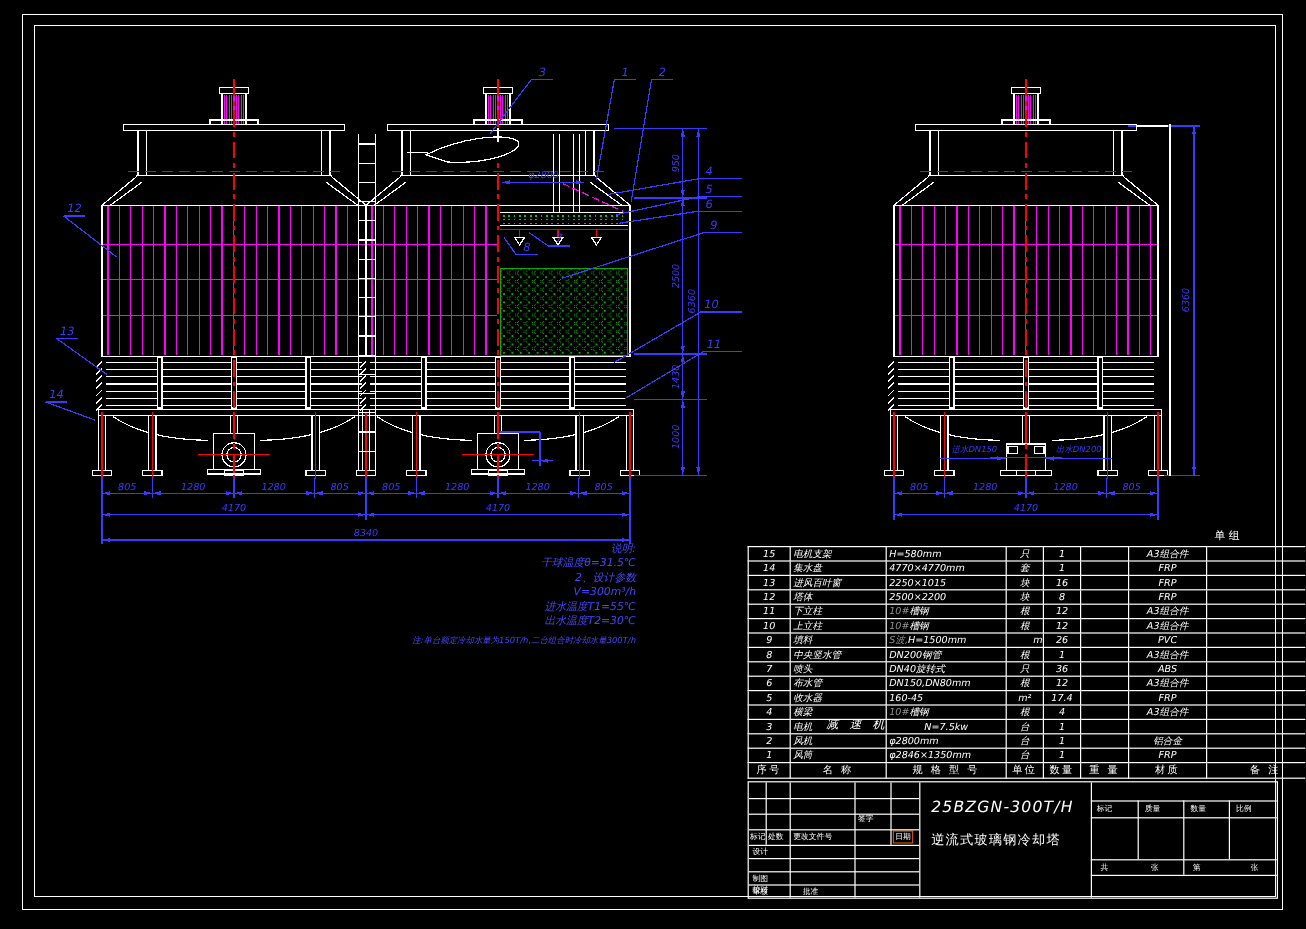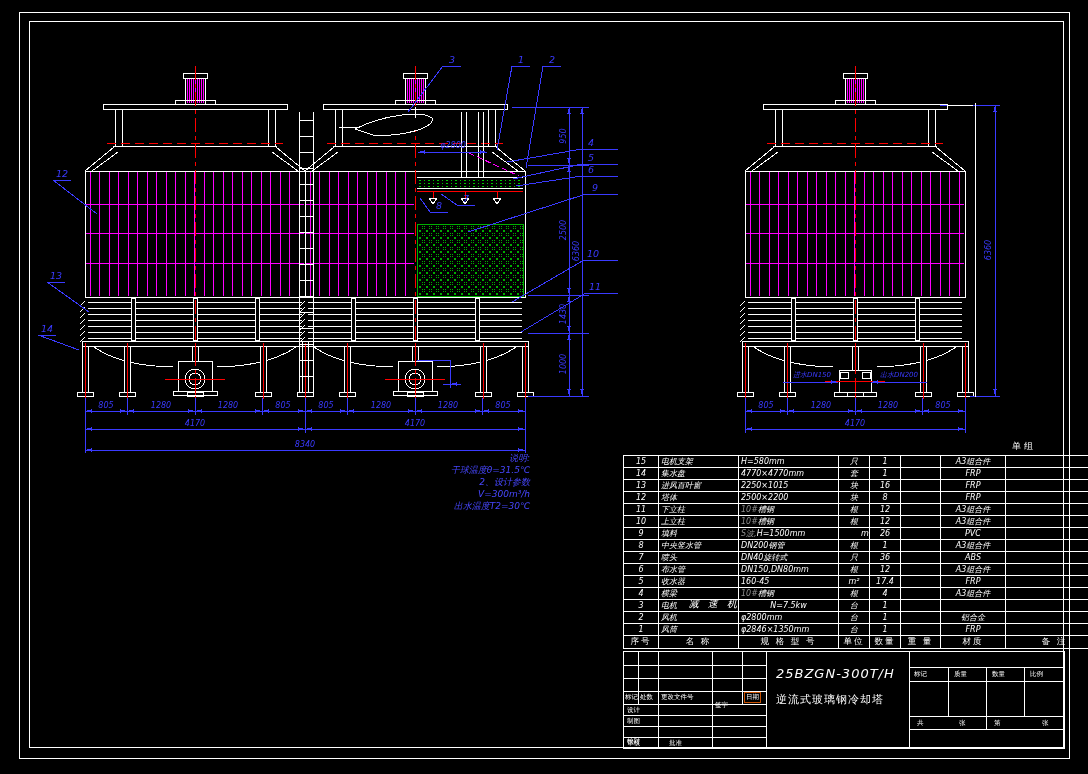--- a/index.html
+++ b/index.html
@@ -528,21 +528,23 @@
         <line x1="430" y1="212" x2="420" y2="198" stroke="#3a3aff" stroke-width="1"></line>
         <text x="439" y="209" class="bal" text-anchor="middle">8</text>
       </g>
     </svg>
 
   <div id="notes">
       <div class="nline" style="padding-left: 2px;">说明:</div>
       <div class="nline" style="padding-left: 20px;">干球温度θ=31.5℃</div>
       <div class="nline" style="padding-left: 10px;">2、设计参数</div>
       <div class="nline" style="padding-left: 38px;">V=300m³/h</div>
+      <div class="nline" style="padding-left: 20px;">进水温度T1=55℃</div>
       <div class="nline" style="padding-left: 20px;">出水温度T2=30℃</div>
+      <div class="nline small" style="padding-left: 30px;">注:单台额定冷却水量为150T/h,二台组合时冷却水量300T/h</div>
     </div>
 
   <table id="parts">
       <tbody id="parts-body">
         <tr>
           <td class="c" style="width: 30px;">15</td>
           <td style="width: 75px;">电机支架</td>
           <td style="width: 95px;"><span>H=580mm</span></td>
           <td class="c" style="width: 26px;">只</td>
           <td class="c" style="width: 26px;">1</td>
@@ -702,25 +704,25 @@
         </tr>
       </tbody>
     </table>
 
   <div id="unitlabel">单组</div>
 
   <div id="tblock">
     <span style="left:1px;top:41px">标记</span>
     <span style="left:16px;top:41px">处数</span>
     <span style="left:37px;top:41px">更改文件号</span>
-    <span style="left:91px;top:49px">签字</span>
+    <span style="left:91px;top:26px">签字</span>
     <span style="left:120px;top:40px" class="hlbox">日期</span>
 
     <span style="left:3px;top:54px">设计</span>
-    <span style="left:3px;top:65px">制图</span>
+    <span style="left:3px;top:76px">制图</span>
     <span style="left:3px;top:85px">校对</span>
     <span style="left:3px;top:87px">审核</span>
     <span style="left:45px;top:87px">批准</span>
 
     <span style="left:290px;top:18px">标记</span>
     <span style="left:330px;top:18px">质量</span>
     <span style="left:368px;top:18px">数量</span>
     <span style="left:406px;top:18px">比例</span>
 
     <span style="left:293px;top:67px">共</span>

